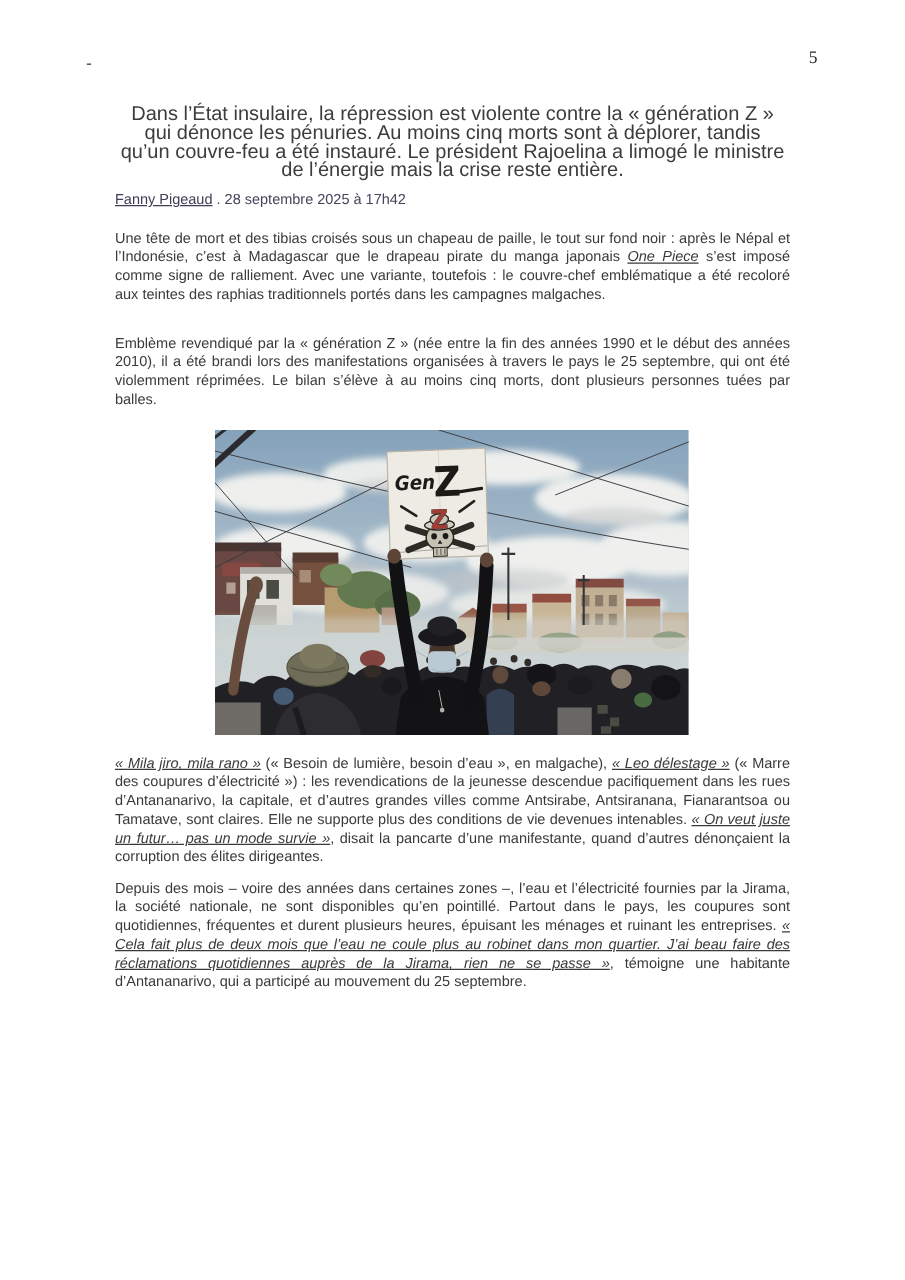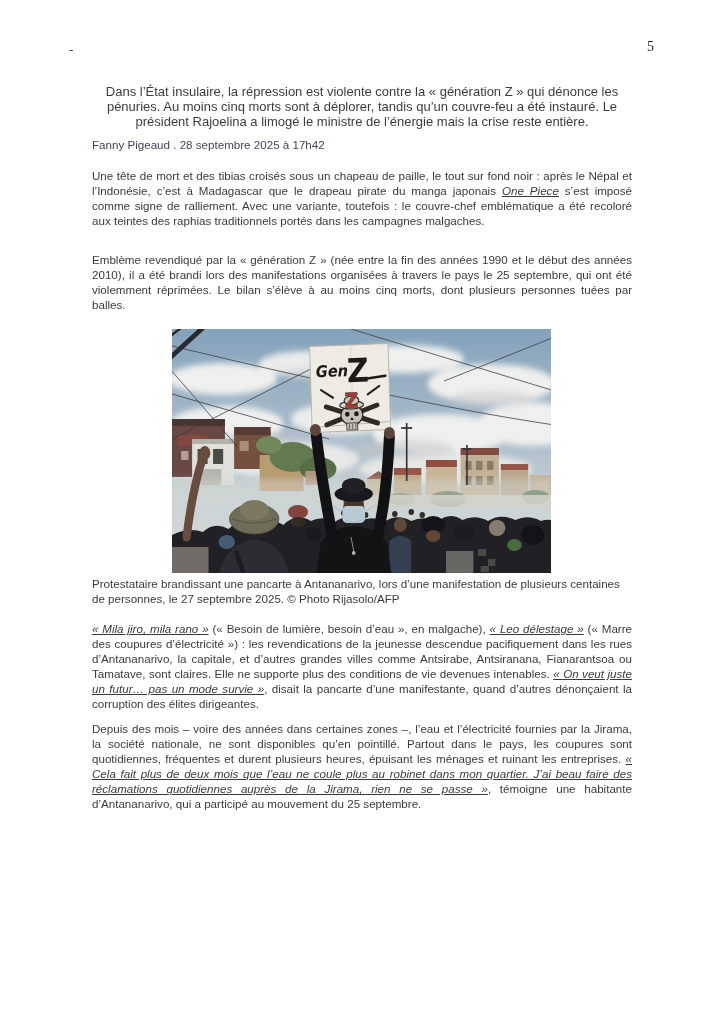--- a/index.html
+++ b/index.html
@@ -18,24 +18,24 @@
     font-family:"Liberation Serif",serif;font-size:14px;color:#1f1f1f;
   }
   .content{position:absolute;left:92px;top:84px;width:540px;}
   h1.title{
     margin:0 18px 13px;
     font-size:19px;line-height:26px;font-weight:bold;
     text-align:center;color:#1c1c1c;letter-spacing:.1px;
   }
   .lede{
     margin:0 2px 9px;
-    font-size:13px;line-height:15px;text-align:center;color:#3c3c3c;
+    font-size:16px;line-height:15px;text-align:center;color:#3c3c3c;
   }
   .byline{margin:0 0 17px;font-size:11.6px;color:#45445a;}
-  .byline a{color:#3f3e56;cursor:pointer;}
+  .byline a{color:#3f3e56;text-decoration:underline;cursor:pointer;}
   p.body{
     margin:0 0 10px;
     font-size:11.6px;line-height:15px;text-align:justify;color:#3a3a3a;
   }
   p.body em{font-style:italic;text-decoration:underline;}
   p.pre-photo{margin-bottom:17px;margin-top:24px;}
   figure.photo-figure{margin:0 0 15px;padding:0;}
   .photo-wrap{margin-left:80px;width:379px;height:244px;line-height:0;}
   svg.photo{display:block;filter:saturate(.82) contrast(.94) brightness(1.01);}
   figcaption{
@@ -236,20 +236,19 @@
 
           <g>
             <path d="M52,244 Q58,216 90,210 Q122,215 128,244 Z" fill="#26262c"></path>
             <ellipse cx="90" cy="190" rx="27" ry="15" fill="#6e6b4f" stroke="#54513a" stroke-width="1"></ellipse>
             <ellipse cx="90" cy="181" rx="16" ry="10" fill="#7b7857"></ellipse>
             <path d="M66,190 Q90,198 114,190" stroke="#54513a" stroke-width="1.2" fill="none"></path>
             <path d="M70,222 L78,244" stroke="#15151a" stroke-width="5" fill="none"></path>
           </g>
         </svg>
       </div>
-      <figcaption>Protestataire brandissant une pancarte à Antananarivo, lors d’une manifestation de plusieurs centaines de personnes, le 27 septembre 2025. © Photo Rijasolo/AFP</figcaption>
     </figure>
 
     <p class="body"><em>« Mila jiro, mila rano »</em><span> (« Besoin de lumière, besoin d’eau », en malgache), </span><em>« Leo délestage »</em><span> (« Marre des coupures d’électricité ») : les revendications de la jeunesse descendue pacifiquement dans les rues d’Antananarivo, la capitale, et d’autres grandes villes comme Antsirabe, Antsiranana, Fianarantsoa ou Tamatave, sont claires. Elle ne supporte plus des conditions de vie devenues intenables. </span><em>« On veut juste un futur… pas un mode survie »</em><span>, disait la pancarte d’une manifestante, quand d’autres dénonçaient la corruption des élites dirigeantes.</span></p>
     <p class="body"><span>Depuis des mois – voire des années dans certaines zones –, l’eau et l’électricité fournies par la Jirama, la société nationale, ne sont disponibles qu’en pointillé. Partout dans le pays, les coupures sont quotidiennes, fréquentes et durent plusieurs heures, épuisant les ménages et ruinant les entreprises. </span><em>« Cela fait plus de deux mois que l’eau ne coule plus au robinet dans mon quartier. J’ai beau faire des réclamations quotidiennes auprès de la Jirama, rien ne se passe »</em><span>, témoigne une habitante d’Antananarivo, qui a participé au mouvement du 25 septembre.</span></p>
 
   </div>
 </div>
 
 </body></html>

